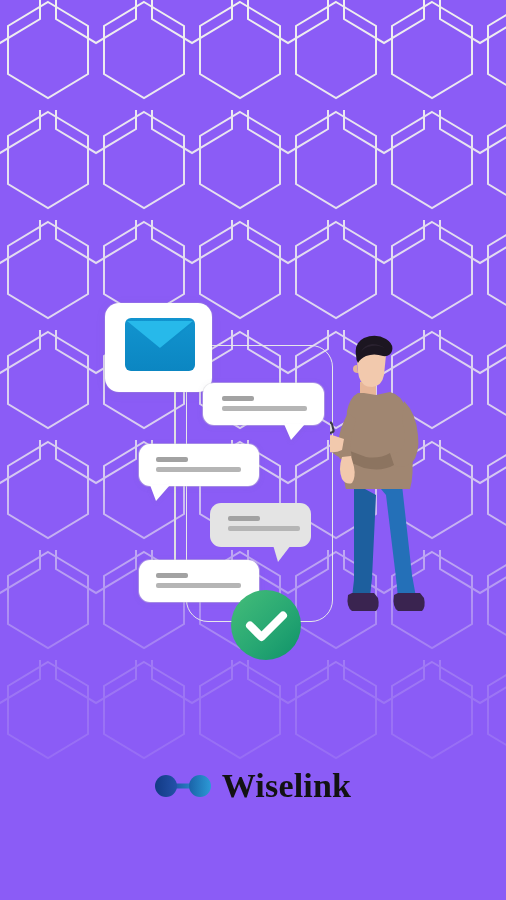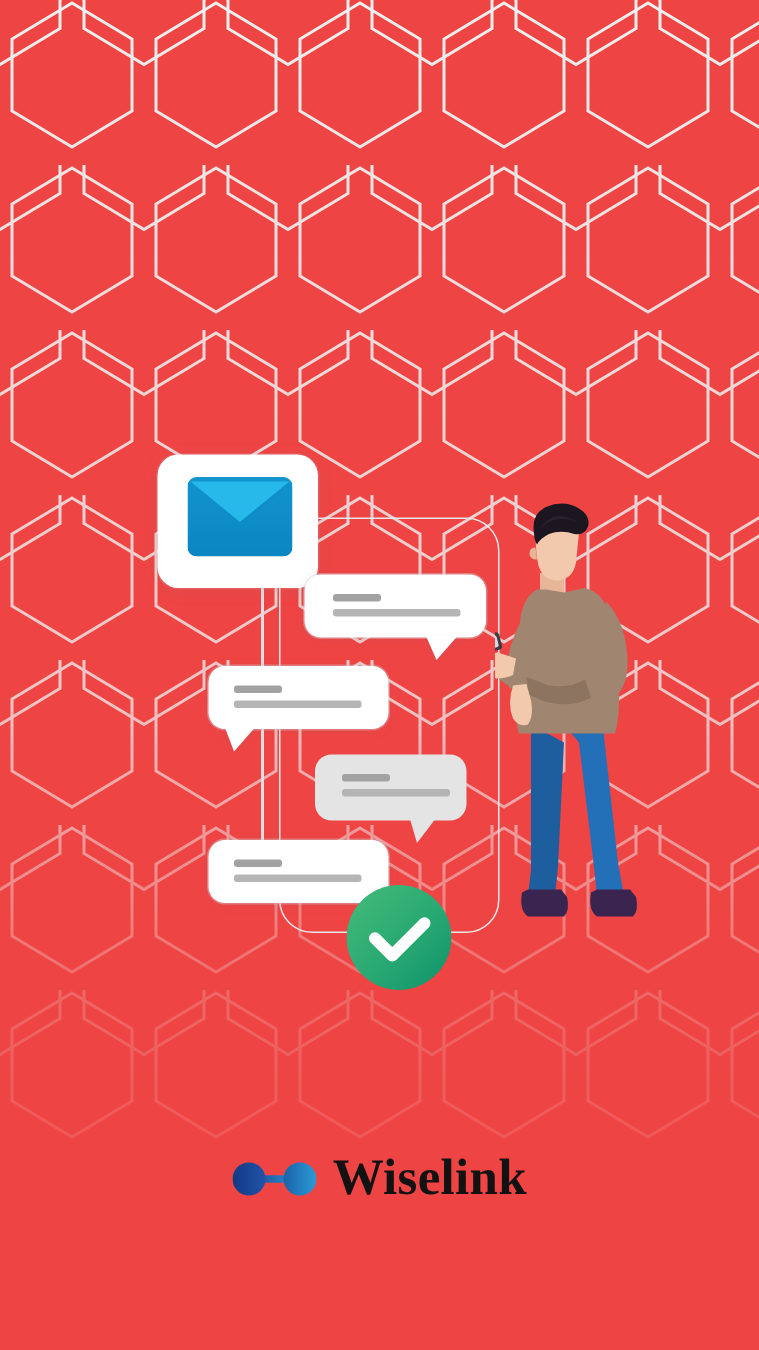--- a/index.html
+++ b/index.html
@@ -9,21 +9,21 @@
     height: 900px;
     overflow: hidden;
     background: #ffffff;
     font-family: "Liberation Sans", sans-serif;
   }
 
   #splash-screen {
     position: relative;
     width: 506px;
     height: 900px;
-    background: #ef4444;
+    background: #8b5cf6;
     overflow: hidden;
   }
 
   
   #hex-bg {
     position: absolute;
     left: 0; top: 0;
     width: 506px;
     height: 900px;
     pointer-events: none;

